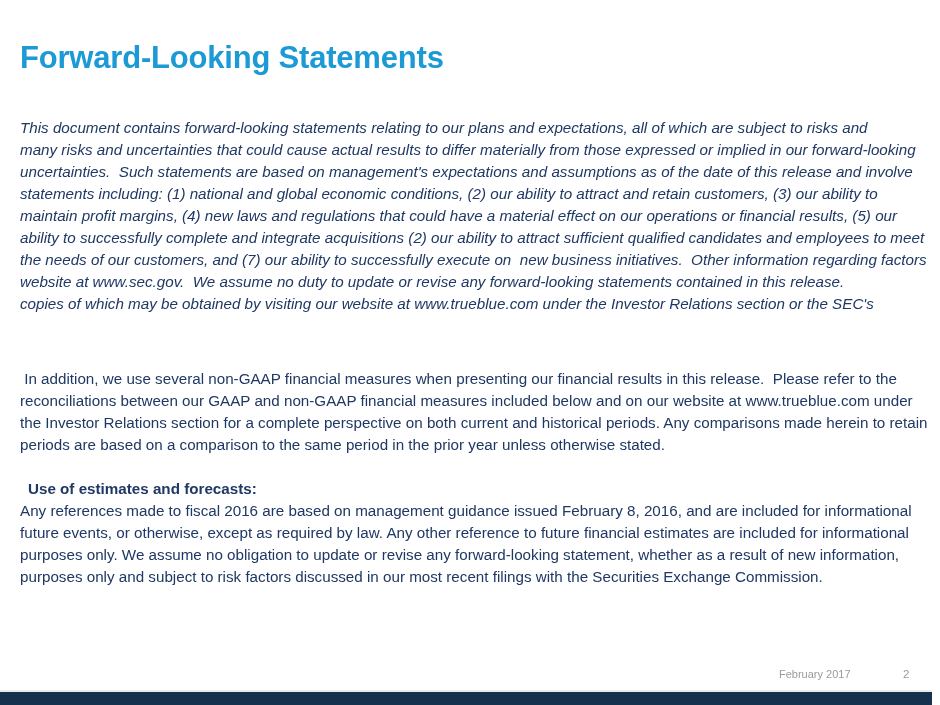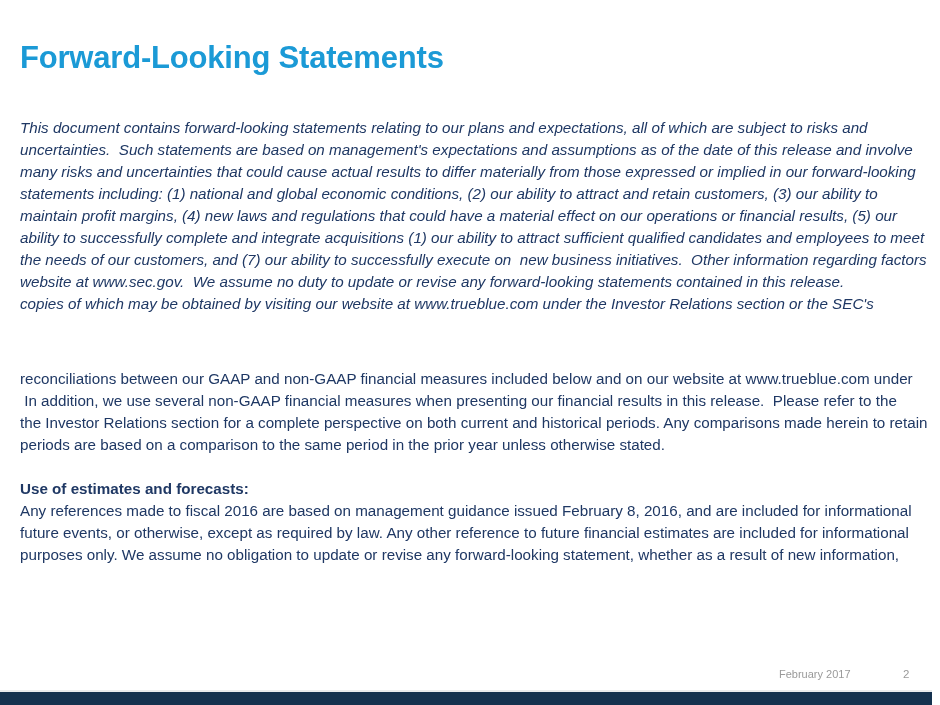--- a/index.html
+++ b/index.html
@@ -36,20 +36,21 @@
     line-height: 22px;
   }
   .block-1 { top: 117px; font-style: italic; }
   .block-2 { top: 368px; }
   .block-3 { top: 478px; }
   .body-line {
     white-space: pre;
   }
   .bold-heading {
     font-weight: bold;
+    margin-left: 8px;
   }
   .footer-date {
     position: absolute;
     left: 779px;
     top: 668px;
     font-size: 11px;
     color: #9a9a9a;
     white-space: nowrap;
   }
   .footer-page {
@@ -79,42 +80,43 @@
 </style>
 </head>
 <body>
 
 <div class="slide">
 
   <div class="slide-title">Forward-Looking Statements</div>
 
   <div class="body-block block-1">
     <div class="body-line">This document contains forward-looking statements relating to our plans and expectations, all of which are subject to risks and</div>
+    <div class="body-line">many risks and uncertainties that could cause actual results to differ materially from those expressed or implied in our forward-looking</div>
     <div class="body-line">uncertainties.  Such statements are based on management's expectations and assumptions as of the date of this release and involve</div>
-    <div class="body-line">many risks and uncertainties that could cause actual results to differ materially from those expressed or implied in our forward-looking</div>
     <div class="body-line">statements including: (1) national and global economic conditions, (2) our ability to attract and retain customers, (3) our ability to</div>
     <div class="body-line">maintain profit margins, (4) new laws and regulations that could have a material effect on our operations or financial results, (5) our</div>
-    <div class="body-line">ability to successfully complete and integrate acquisitions (1) our ability to attract sufficient qualified candidates and employees to meet</div>
+    <div class="body-line">ability to successfully complete and integrate acquisitions (2) our ability to attract sufficient qualified candidates and employees to meet</div>
     <div class="body-line">the needs of our customers, and (7) our ability to successfully execute on  new business initiatives.  Other information regarding factors</div>
     <div class="body-line">website at www.sec.gov.  We assume no duty to update or revise any forward-looking statements contained in this release.</div>
     <div class="body-line">copies of which may be obtained by visiting our website at www.trueblue.com under the Investor Relations section or the SEC's</div>
   </div>
 
   <div class="body-block block-2">
+    <div class="body-line"> In addition, we use several non-GAAP financial measures when presenting our financial results in this release.  Please refer to the</div>
     <div class="body-line">reconciliations between our GAAP and non-GAAP financial measures included below and on our website at www.trueblue.com under</div>
-    <div class="body-line"> In addition, we use several non-GAAP financial measures when presenting our financial results in this release.  Please refer to the</div>
     <div class="body-line">the Investor Relations section for a complete perspective on both current and historical periods. Any comparisons made herein to retain</div>
     <div class="body-line">periods are based on a comparison to the same period in the prior year unless otherwise stated.</div>
   </div>
 
   <div class="body-block block-3">
     <div class="body-line bold-heading">Use of estimates and forecasts:</div>
     <div class="body-line">Any references made to fiscal 2016 are based on management guidance issued February 8, 2016, and are included for informational</div>
     <div class="body-line">future events, or otherwise, except as required by law. Any other reference to future financial estimates are included for informational</div>
     <div class="body-line">purposes only. We assume no obligation to update or revise any forward-looking statement, whether as a result of new information,</div>
+    <div class="body-line">purposes only and subject to risk factors discussed in our most recent filings with the Securities Exchange Commission.</div>
   </div>
 
   <div class="footer-date">February 2017</div>
   <div class="footer-page">2</div>
 
   <div class="bottom-bar-hairline"></div>
   <div class="bottom-bar"></div>
 
 </div>
 

